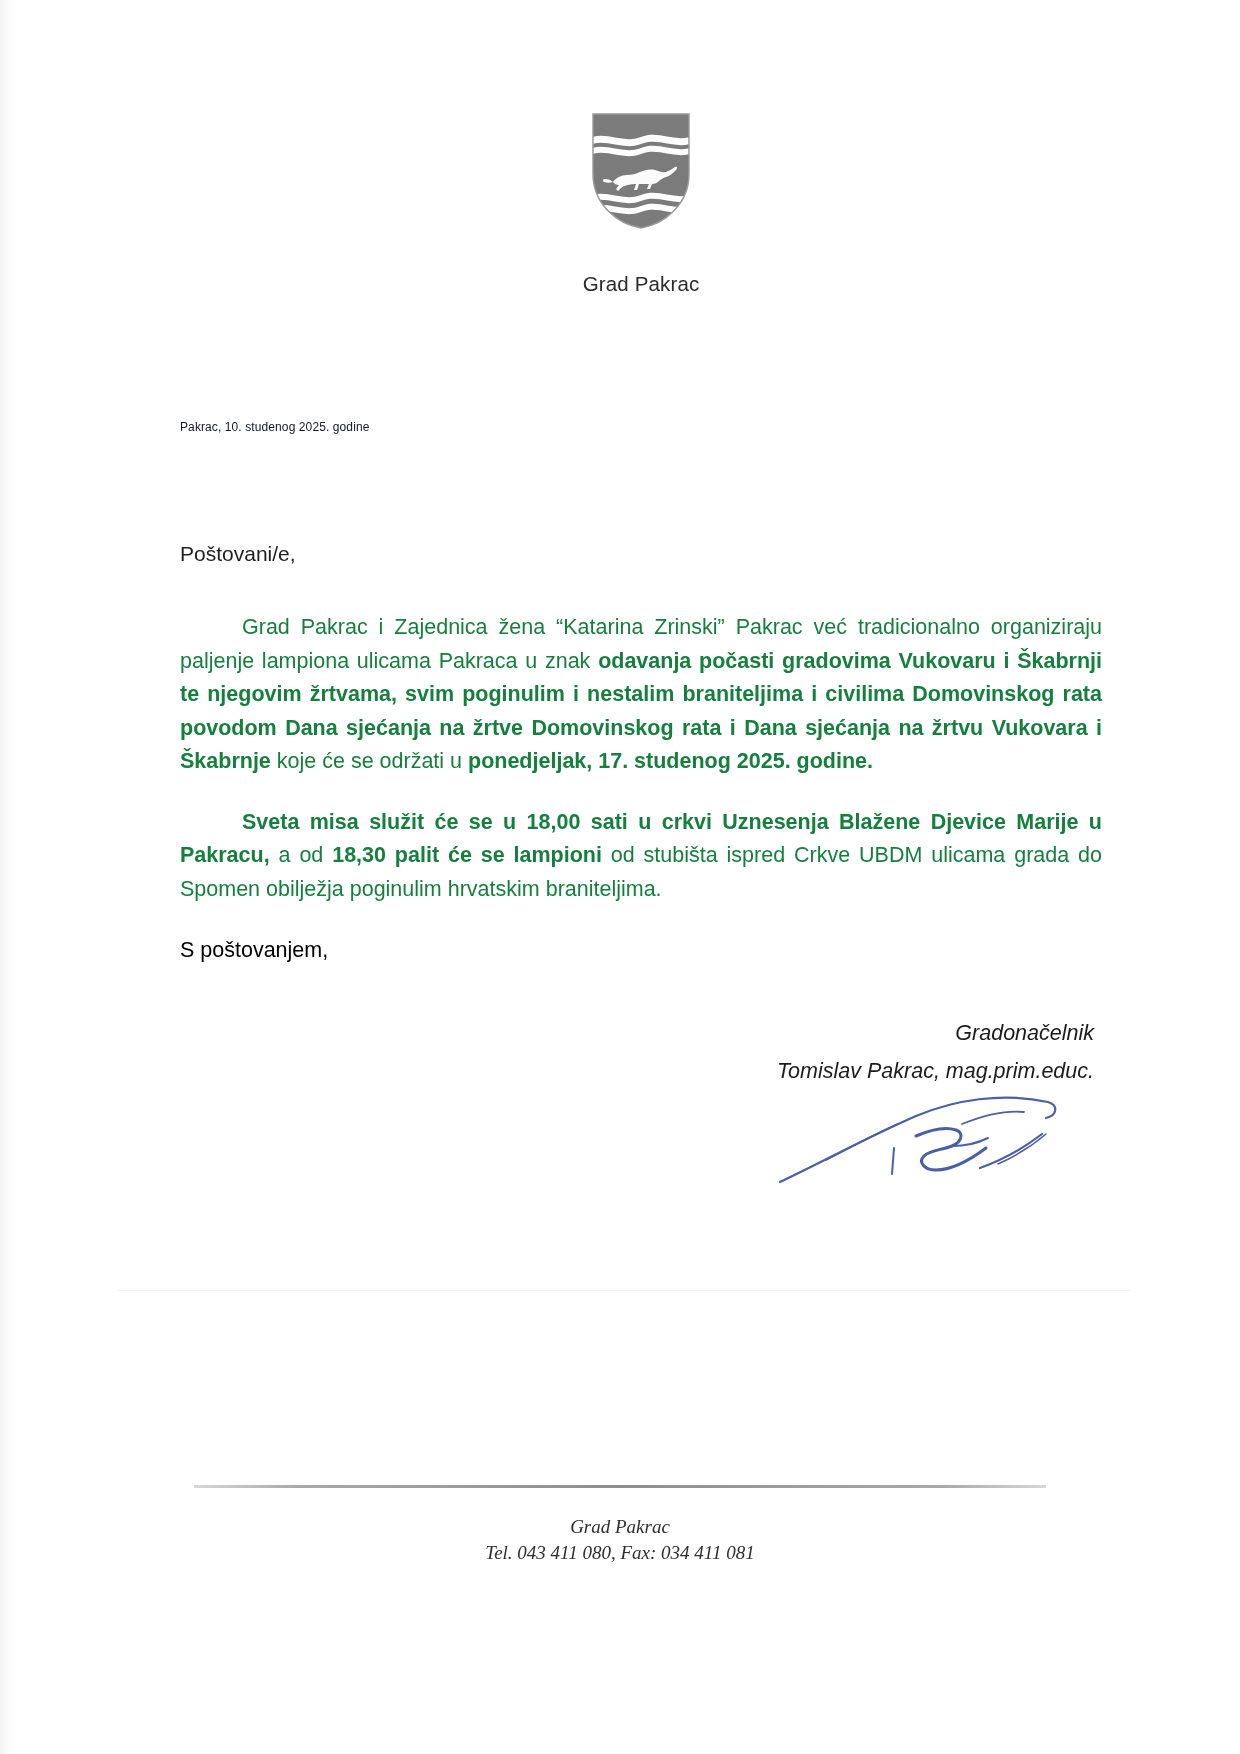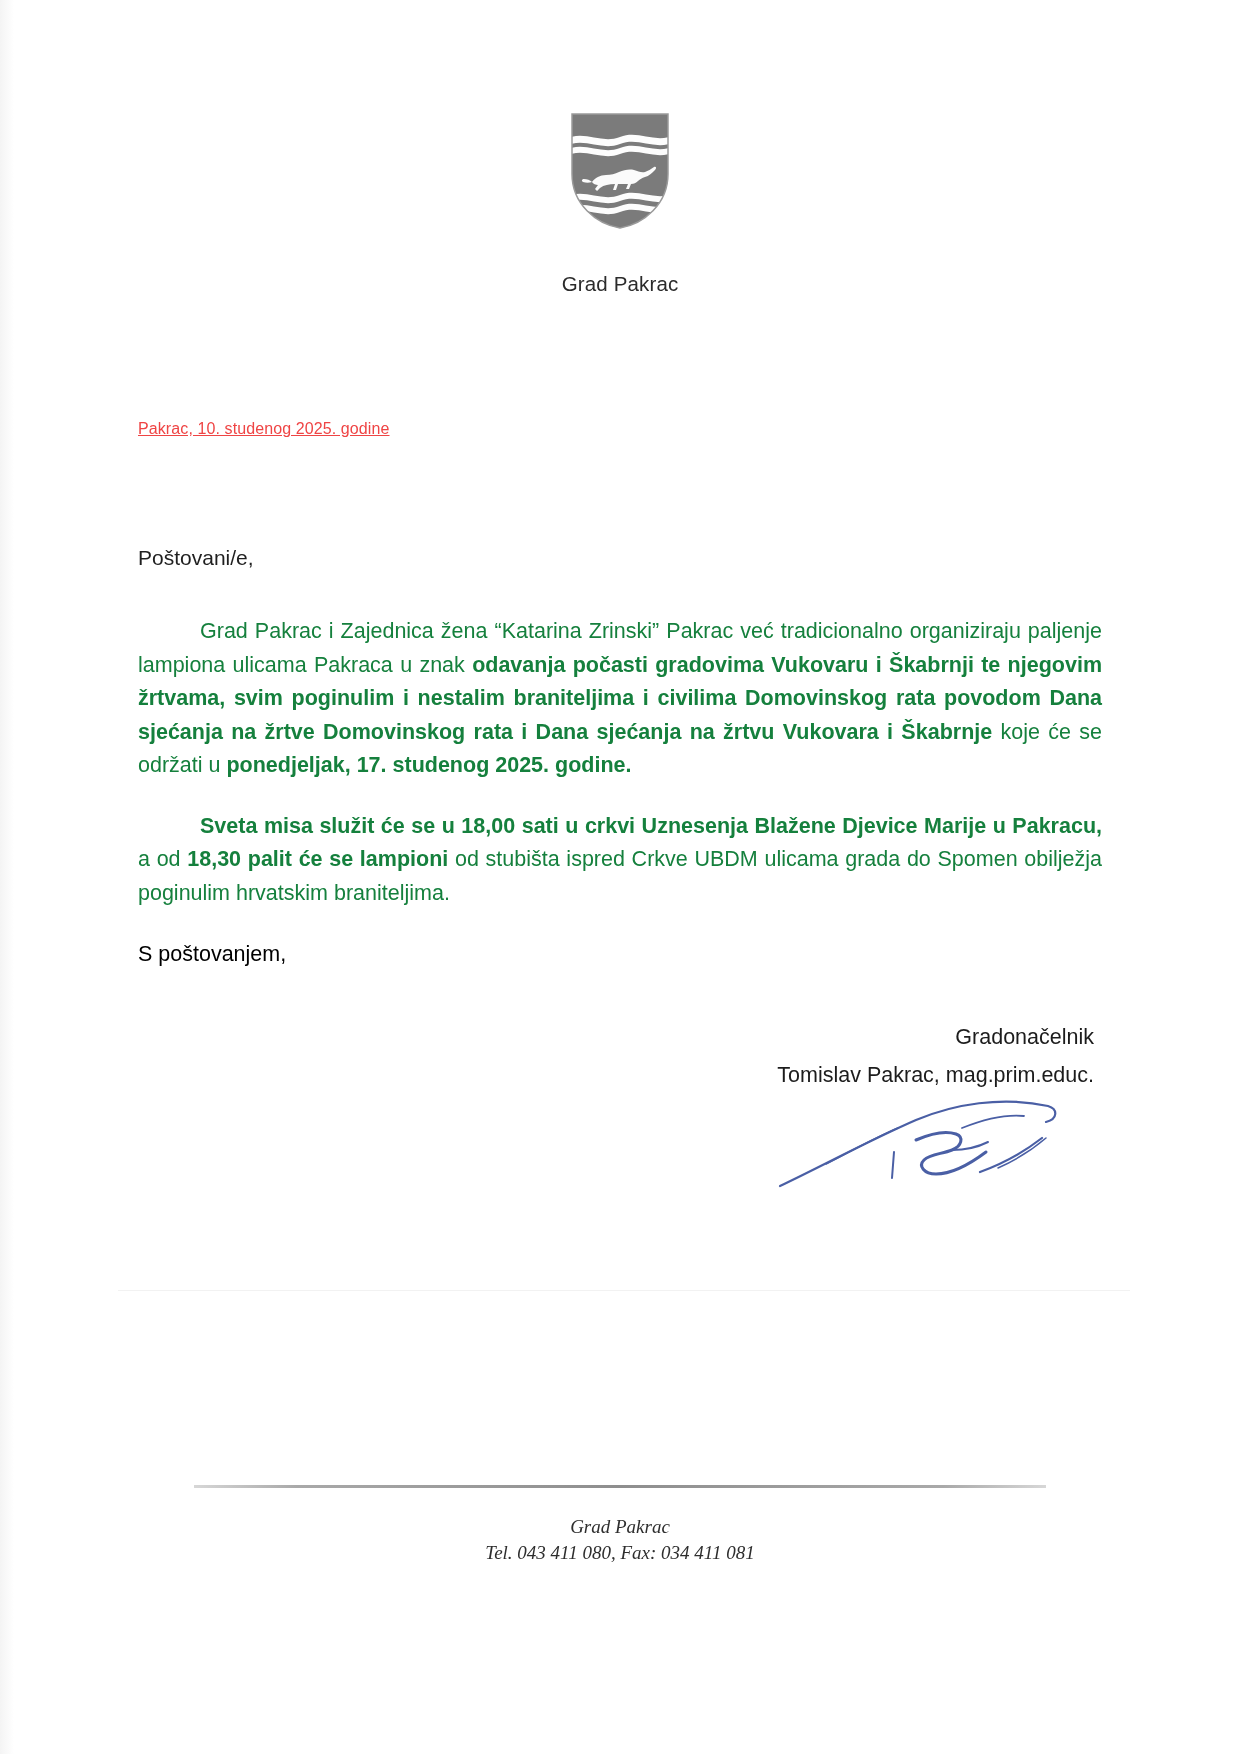--- a/index.html
+++ b/index.html
@@ -15,20 +15,21 @@
     position: relative;
     overflow: hidden;
   }
 
   .page {
     position: relative;
     width: 1240px;
     height: 1754px;
     background: #ffffff;
     box-sizing: border-box;
+    padding-left: 42px;
   }
 
   
   .letterhead {
     padding-top: 112px;
     text-align: center;
   }
   .crest {
     width: 104px;
     height: 118px;
@@ -43,24 +44,23 @@
     font-family: "Liberation Sans", sans-serif;
   }
 
   
   .content {
     padding: 0 138px 0 138px;
   }
 
   .date-line {
     margin-top: 124px;
-    font-size: 16px;
-    color: #ef4444;
+    font-size: 12px;
+    color: #0f172a;
     letter-spacing: 0.1px;
-    text-decoration: underline;
   }
 
   .salutation {
     margin-top: 108px;
     font-size: 21px;
     color: #1f1f1f;
   }
 
   p.para {
     margin: 0;
@@ -80,20 +80,21 @@
     margin-top: 32px;
     font-size: 21.5px;
     color: #000000;
   }
 
   
   .sig-block {
     margin-top: 58px;
     text-align: right;
     padding-right: 8px;
+    font-style: italic;
   }
   .sig-title {
     font-size: 21.5px;
     color: #1c1c1c;
   }
   .sig-name {
     margin-top: 13px;
     font-size: 21.5px;
     color: #1c1c1c;
   }

